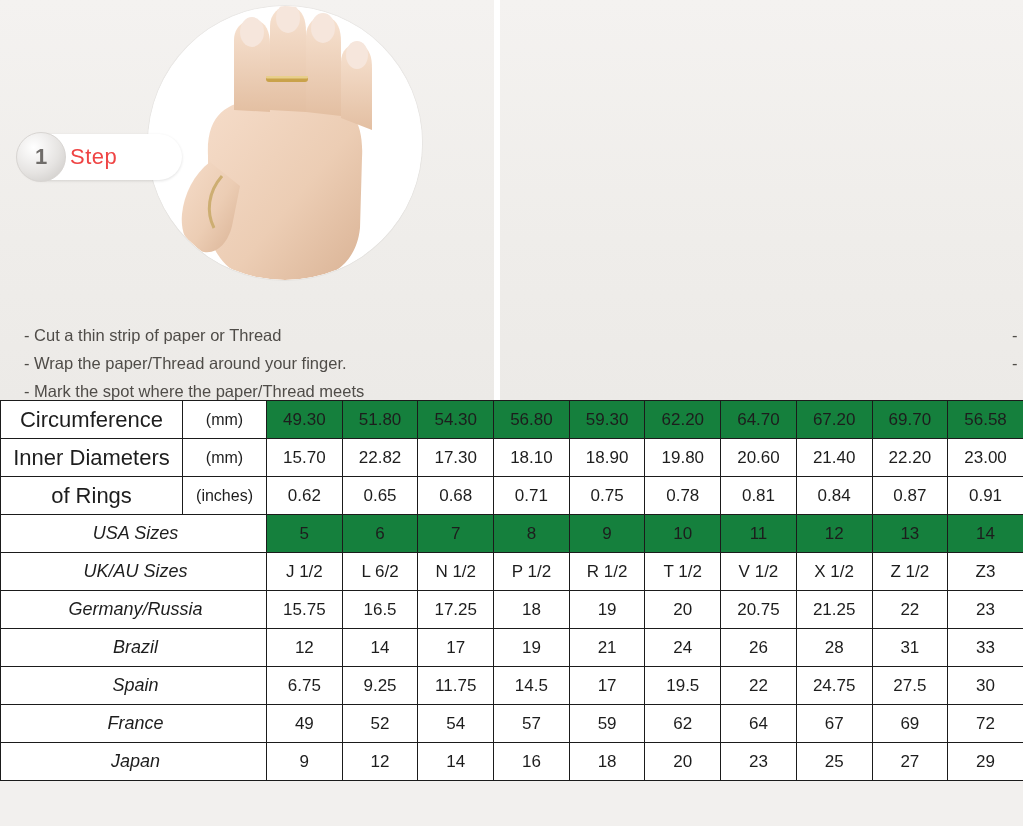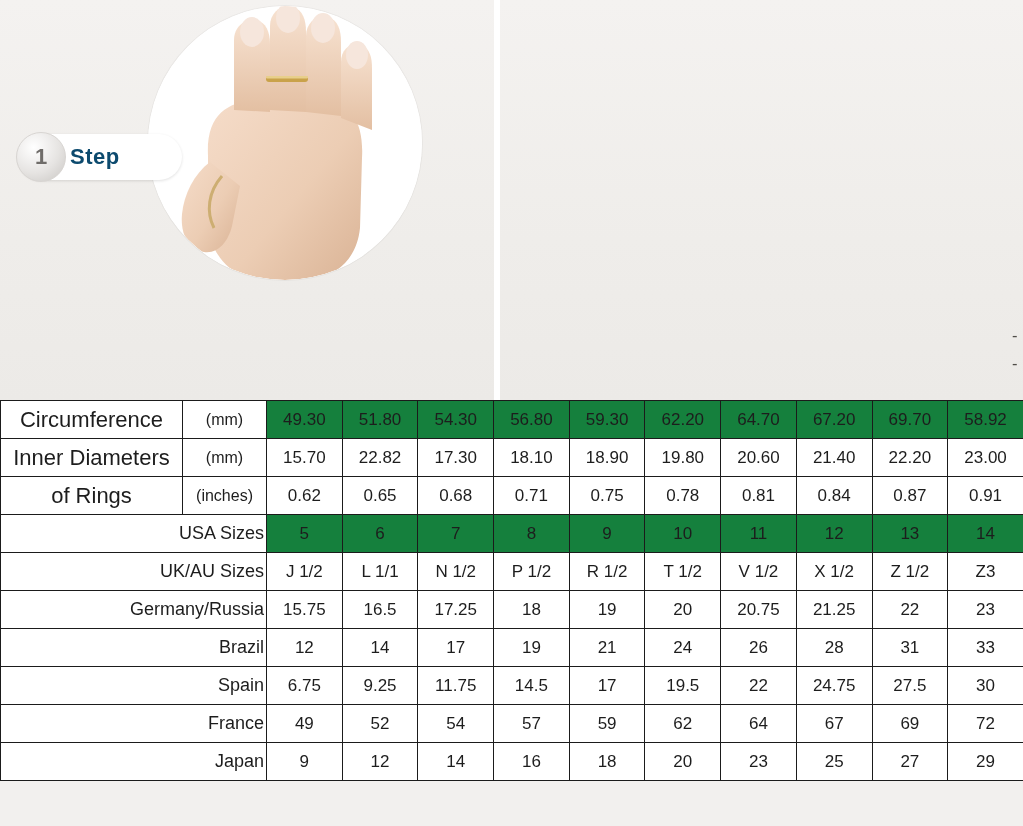--- a/index.html
+++ b/index.html
@@ -69,23 +69,22 @@
     border-radius: 50%;
     background: radial-gradient(circle at 35% 30%, #ffffff 0%, #e6e4e2 55%, #c9c6c3 100%);
     border: 1px solid #d8d5d2;
     color: #6f6c69;
     font-size: 22px;
     font-weight: bold;
     display: flex; align-items: center; justify-content: center;
   }
   .step-label {
     font-size: 22px;
-    color: #0c4a6e;
+    color: #ef4444;
     letter-spacing: .5px;
-    font-weight: bold;
   }
 
   
   .bullets {
     position: absolute;
     font-size: 16.5px;
     color: #4f4c48;
     line-height: 26px;
     white-space: nowrap;
   }
@@ -113,23 +112,24 @@
     text-align: center;
     padding: 0 2px;
     white-space: nowrap;
     overflow: hidden;
   }
   td.label {
     text-align: center;
     font-size: 22px;
   }
   td.label-left {
-    text-align: right;
+    text-align: center;
     padding-left: 6px;
     font-size: 18px;
+    font-style: italic;
   }
   td.unit {
     font-size: 16px;
   }
   td.shaded { background: #15803d; }
 
   
   col.c-label { width: 182px; }
   col.c-unit  { width: 84px; }
   col.c-data  { width: 75.7px; }
@@ -182,20 +182,25 @@
             <path d="M74 170 C60 186 58 206 66 222" stroke="#cdae72" stroke-width="3" fill="none"></path>
           </g>
         </svg>
       </div>
 
       <div class="step-pill s1">
         <span class="step-num">1</span>
         <span class="step-label">Step</span>
       </div>
 
+      <div class="bullets b1">
+        <div>-  Cut a thin strip of paper or Thread</div>
+        <div>-  Wrap the paper/Thread around your finger.</div>
+        <div>-  Mark the spot where the paper/Thread meets</div>
+      </div>
     </div>
 
     <div class="divider-v"></div>
 
     <div class="step-panel right">
 
       <div class="bullets b2">
         <div>-  Measure the length of the thread with your ruler.</div>
         <div>-  Use the following chart to determine your ring size.</div>
       </div>
@@ -224,21 +229,21 @@
             <td class="unit">(mm)</td>
             <td class="shaded">49.30</td>
             <td class="shaded">51.80</td>
             <td class="shaded">54.30</td>
             <td class="shaded">56.80</td>
             <td class="shaded">59.30</td>
             <td class="shaded">62.20</td>
             <td class="shaded">64.70</td>
             <td class="shaded">67.20</td>
             <td class="shaded">69.70</td>
-            <td class="shaded">58.92</td>
+            <td class="shaded">56.58</td>
           </tr>
           <tr>
             <td class="label">Inner Diameters</td>
             <td class="unit">(mm)</td>
             <td>15.70</td>
             <td>22.82</td>
             <td>17.30</td>
             <td>18.10</td>
             <td>18.90</td>
             <td>19.80</td>
@@ -270,21 +275,21 @@
             <td class="shaded">9</td>
             <td class="shaded">10</td>
             <td class="shaded">11</td>
             <td class="shaded">12</td>
             <td class="shaded">13</td>
             <td class="shaded">14</td>
           </tr>
           <tr>
             <td class="label-left" colspan="2">UK/AU Sizes</td>
             <td>J 1/2</td>
-            <td>L 1/1</td>
+            <td>L 6/2</td>
             <td>N 1/2</td>
             <td>P 1/2</td>
             <td>R 1/2</td>
             <td>T 1/2</td>
             <td>V 1/2</td>
             <td>X 1/2</td>
             <td>Z 1/2</td>
             <td>Z3</td>
           </tr>
           <tr>

